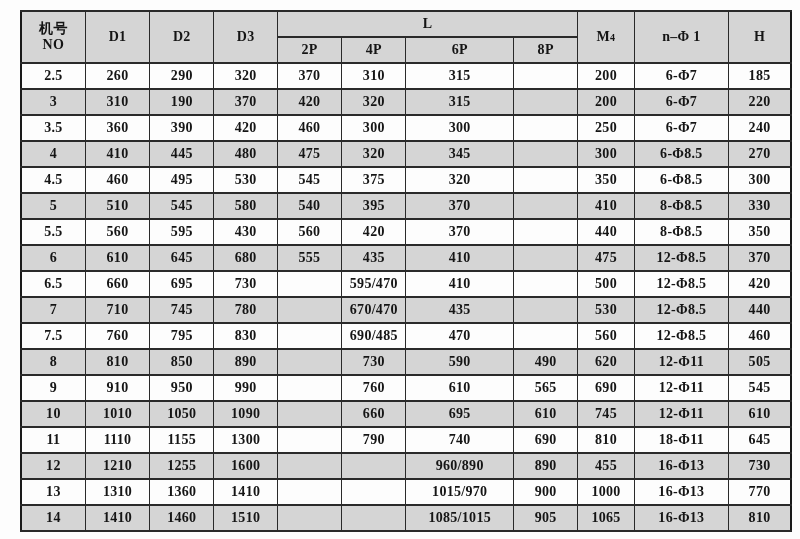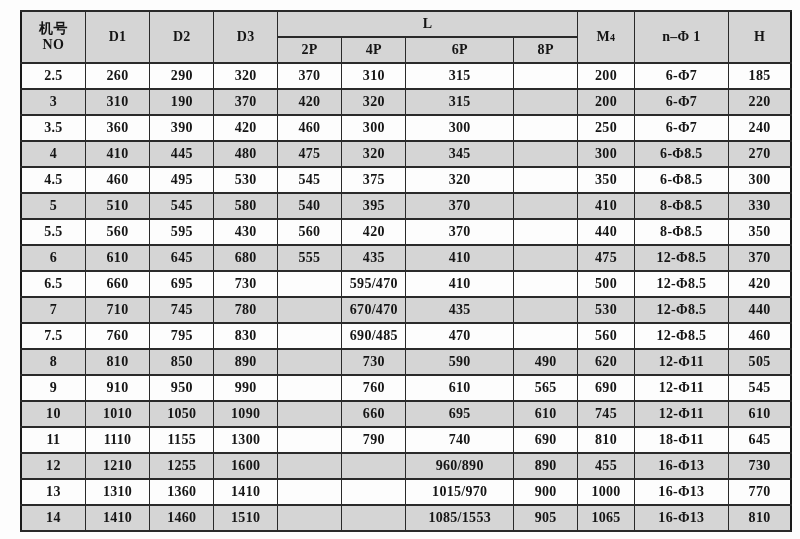--- a/index.html
+++ b/index.html
@@ -300,20 +300,20 @@
         <td>16-Φ13</td>
         <td>770</td>
       </tr>
       <tr class="alt">
         <td>14</td>
         <td>1410</td>
         <td>1460</td>
         <td>1510</td>
         <td></td>
         <td></td>
-        <td>1085/1553</td>
+        <td>1085/1015</td>
         <td>905</td>
         <td>1065</td>
         <td>16-Φ13</td>
         <td>810</td>
       </tr>
     </tbody>
 </table>
 
 </body></html>

